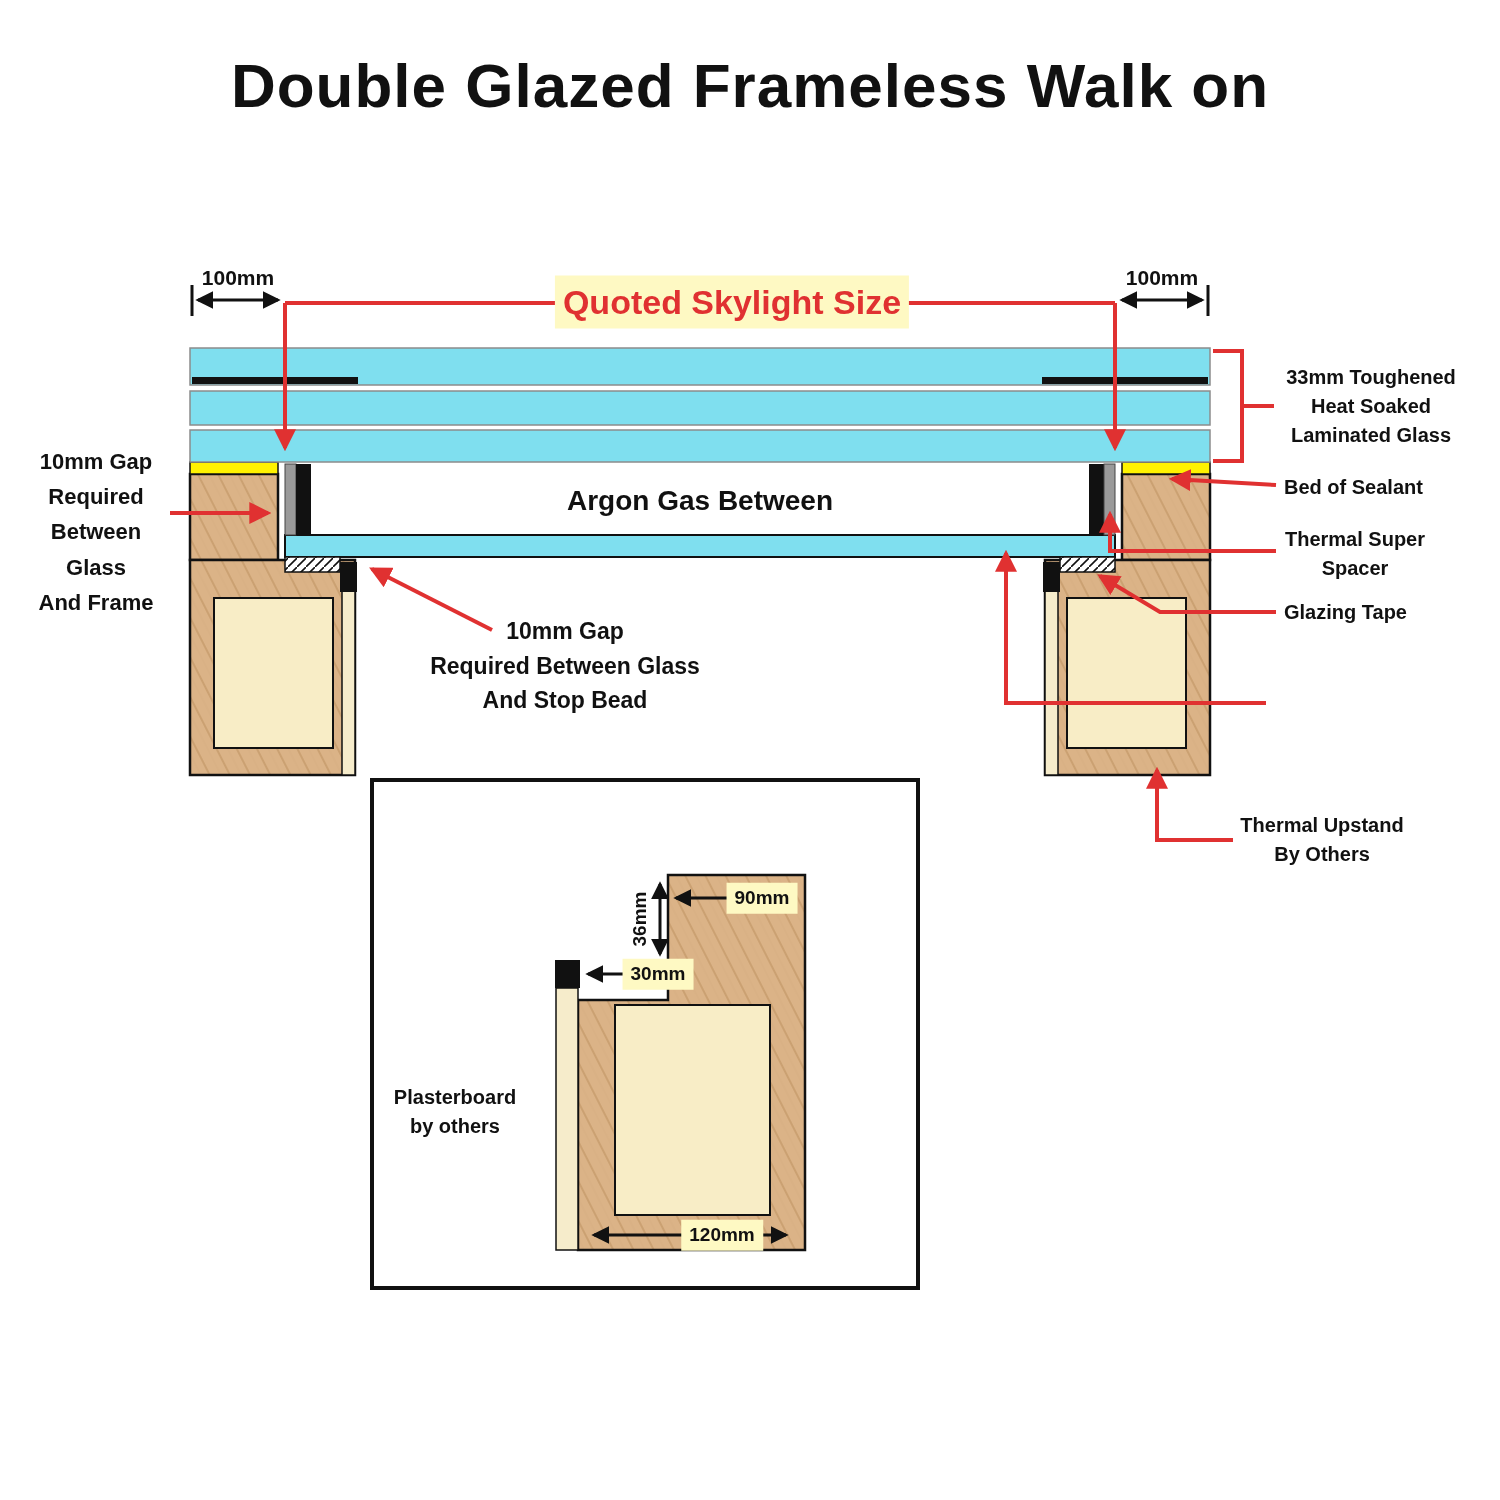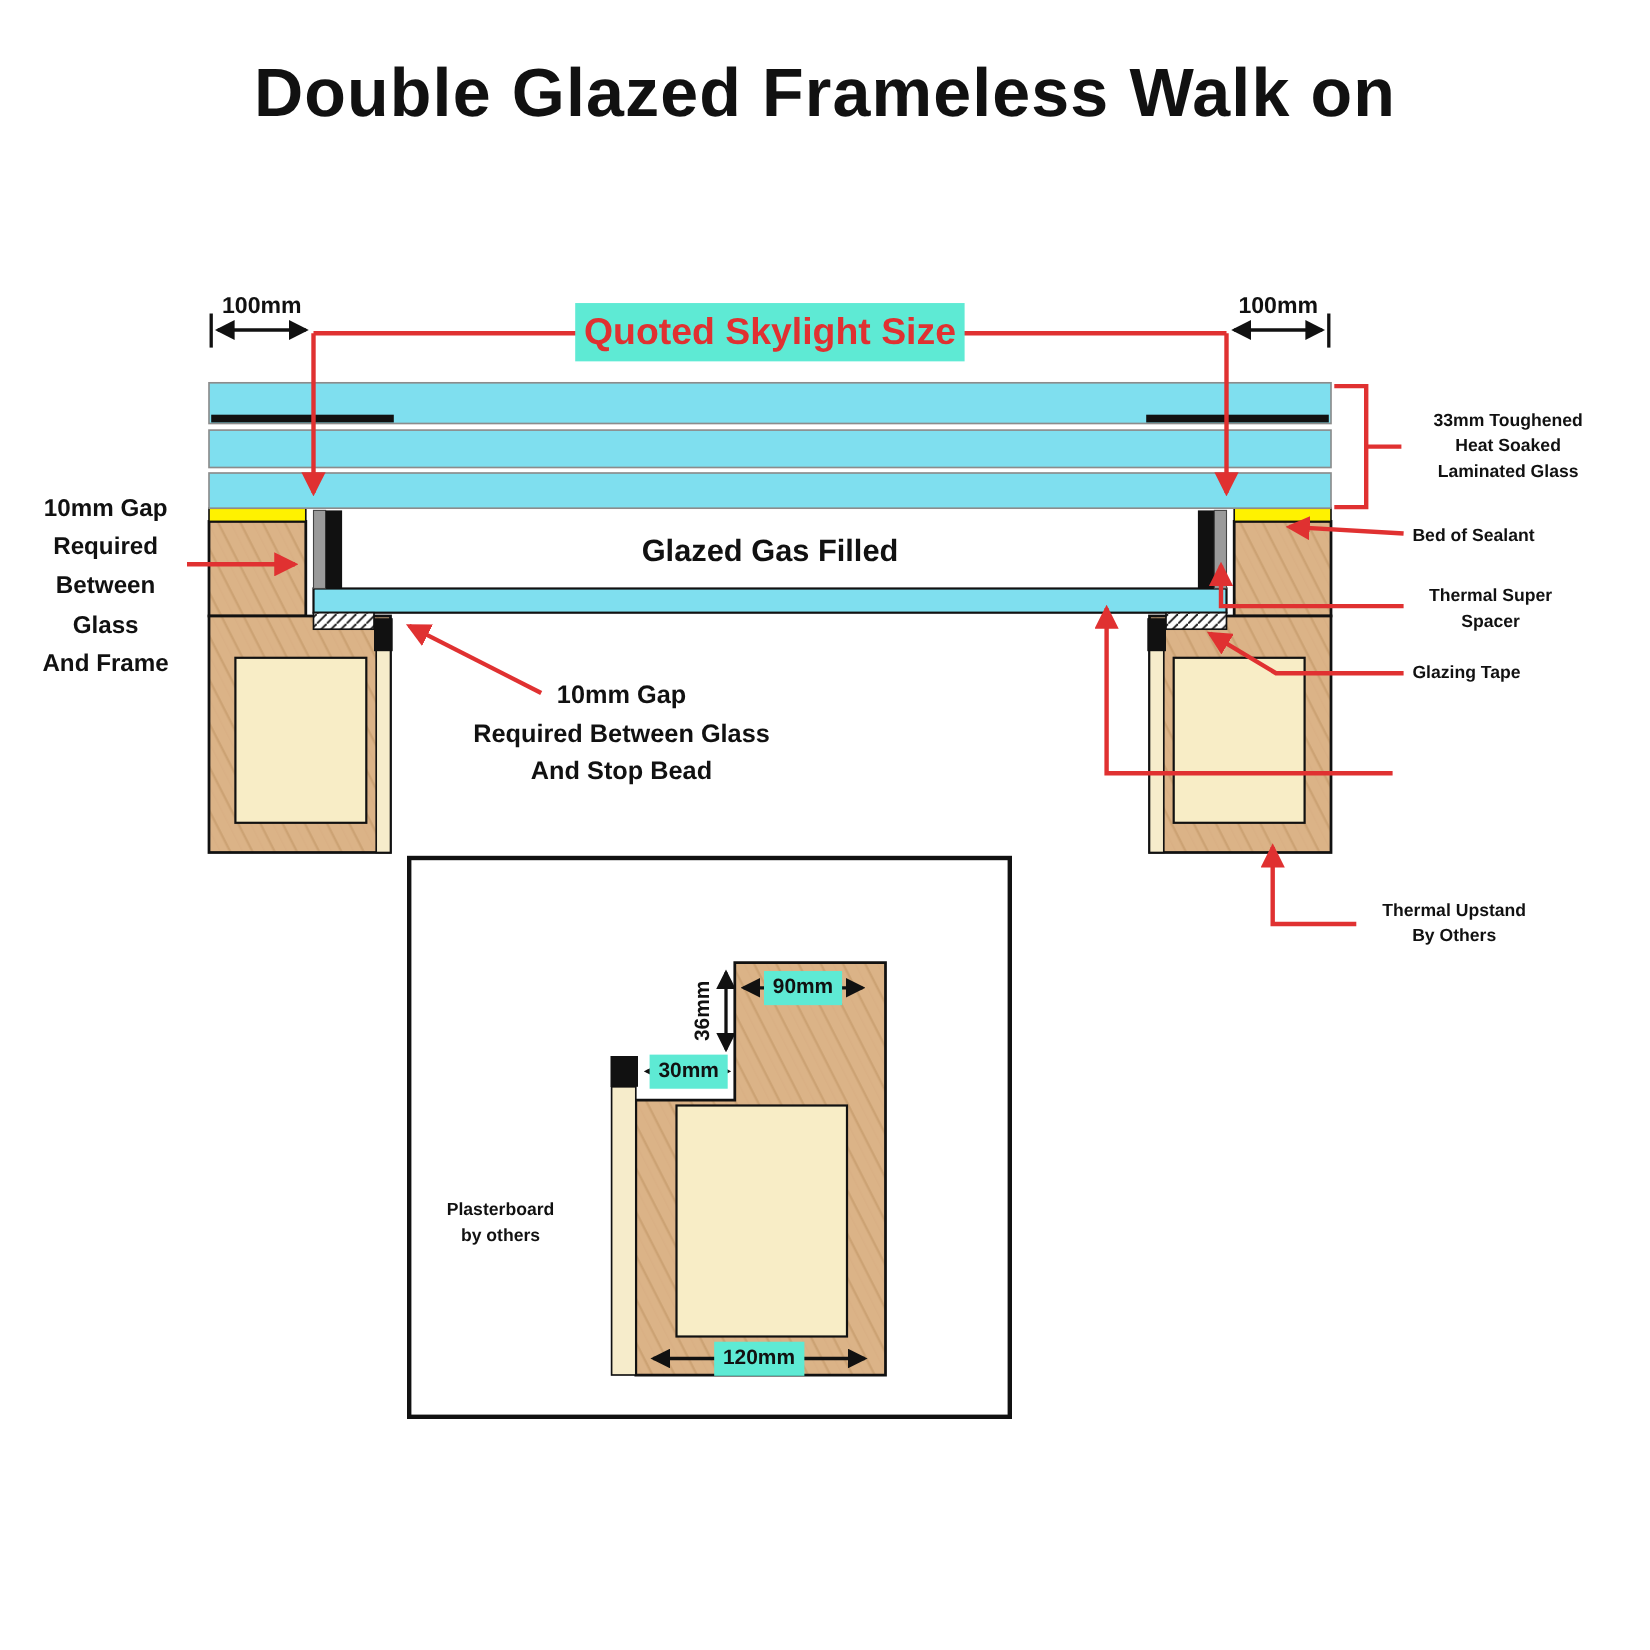--- a/index.html
+++ b/index.html
@@ -10,26 +10,26 @@
   .layer{position:absolute;left:0;top:0;}
   .glass{fill:#7FDFEF;stroke:#8C8C8C;stroke-width:1.5;}
   .label{
     position:absolute;font-weight:700;color:#111;
     white-space:pre-line;line-height:1.5;width:max-content;
   }
   .c{transform:translate(-50%,-50%);text-align:center;}
   .l{transform:translateY(-50%);}
   .rot{transform:translate(-50%,-50%) rotate(-90deg);text-align:center;}
   .red{color:#E03131;}
-  .chip{background:#5eead4;padding:1px 8px;white-space:nowrap;}
+  .chip{background:#fef9c3;padding:1px 8px;white-space:nowrap;margin-left:32px;}
   .t-title{font-size:62px;font-weight:800;letter-spacing:1px;white-space:nowrap;}
   .t-quoted{font-size:34px;white-space:nowrap;}
   .t-argon{font-size:28px;white-space:nowrap;}
   .t-side{font-size:22px;line-height:1.6;}
-  .t-callout{font-size:16px;line-height:1.45;}
+  .t-callout{font-size:20px;line-height:1.45;}
   .t-stopbead{font-size:23px;line-height:1.5;}
   .t-dim{font-size:21px;white-space:nowrap;}
   .t-chip{font-size:19px;}
   .t-inset-title{font-size:26px;line-height:1.4;}
 </style>
 </head>
 <body>
 
 <div class="stage">
 
@@ -130,21 +130,21 @@
     </g>
   </svg>
 
   <div class="label c t-title" style="left:750px;top:85px;">Double Glazed Frameless Walk on</div>
 
   <div class="label c t-dim" style="left:238px;top:278px;">100mm</div>
   <div class="label c t-dim" style="left:1162px;top:278px;">100mm</div>
 
   <div class="label c t-quoted red chip" style="left:700px;top:302px;">Quoted Skylight Size</div>
 
-  <div class="label c t-argon" style="left:700px;top:501px;">Glazed Gas Filled</div>
+  <div class="label c t-argon" style="left:700px;top:501px;">Argon Gas Between</div>
 
   <div class="label c t-side" style="left:96px;top:532px;">10mm Gap
 Required
 Between
 Glass
 And Frame</div>
 
   <div class="label c t-stopbead" style="left:565px;top:666px;">10mm Gap
 Required Between Glass
 And Stop Bead</div>

